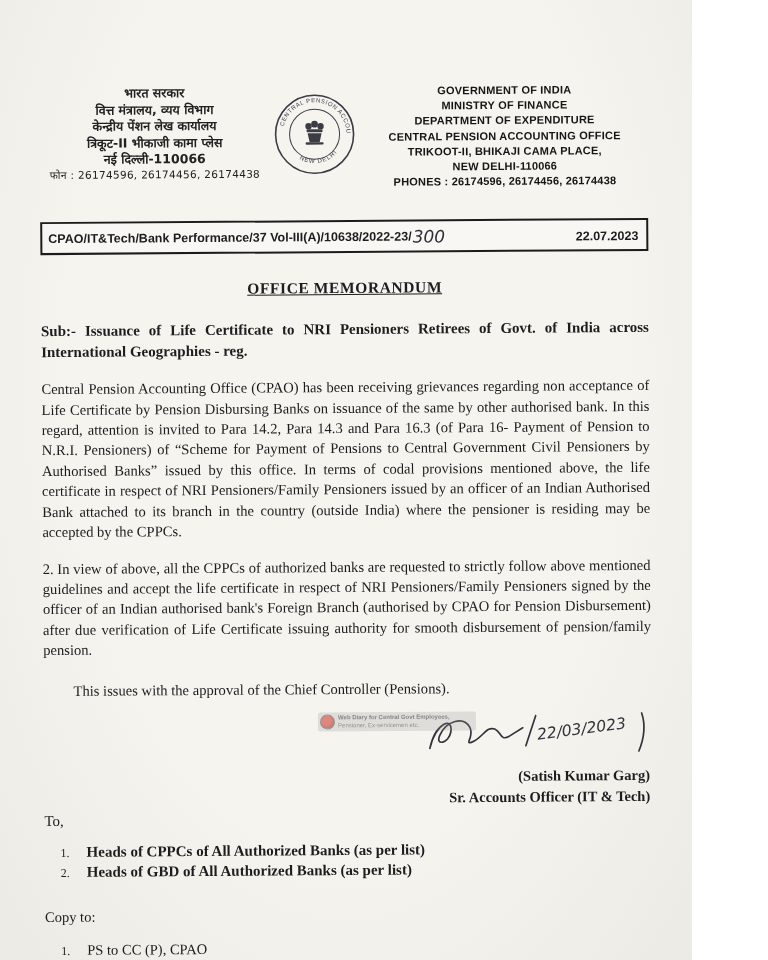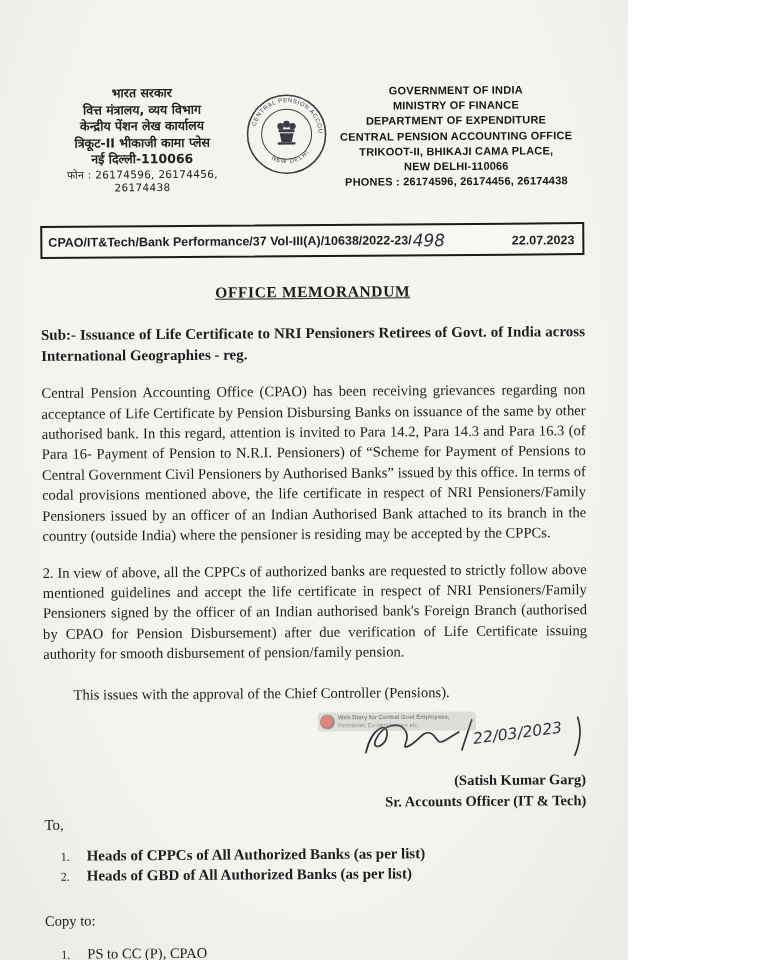--- a/index.html
+++ b/index.html
@@ -1,17 +1,17 @@
 <!DOCTYPE html>
 <html><head>
 <meta charset="utf-8">
 <style>
   html,body { margin:0; padding:0; }
   .page {
-    position:relative; width:628px; height:960px; overflow:hidden;
+    position:relative; width:692px; height:960px; overflow:hidden;
     background: radial-gradient(ellipse at 50% 38%, #f6f4ef 55%, #eceae4 100%);
     font-family:"Liberation Serif", serif; color:#1d1d1f;
   }
   .content { position:absolute; inset:0; padding:84px 42px 0 42px; transform:rotate(-0.4deg); }
 
   
   .header { display:flex; justify-content:space-between; align-items:flex-start; }
   .hindi { width:230px; text-align:center; font-family:"DejaVu Sans", sans-serif; font-size:12.5px; line-height:1.32; font-weight:bold; color:#222; }
   .hindi .phone { font-size:10.5px; font-weight:normal; letter-spacing:0.3px; }
   .seal-wrap { width:86px; padding-top:8px; }
@@ -105,21 +105,21 @@
         <div>DEPARTMENT OF EXPENDITURE</div>
         <div>CENTRAL PENSION ACCOUNTING OFFICE</div>
         <div>TRIKOOT-II, BHIKAJI CAMA PLACE,</div>
         <div>NEW DELHI-110066</div>
         <div>PHONES : 26174596, 26174456, 26174438</div>
       </div>
     </div>
 
     <div class="refbox">
       <div class="refno">
-        <span>CPAO/IT&amp;Tech/Bank Performance/37 Vol-III(A)/10638/2022-23/</span><span class="hand">498</span>
+        <span>CPAO/IT&amp;Tech/Bank Performance/37 Vol-III(A)/10638/2022-23/</span><span class="hand">300</span>
       </div>
       <div class="refdate">22.07.2023</div>
     </div>
 
     <div class="title">OFFICE MEMORANDUM</div>
 
     <div class="subject">Sub:- Issuance of Life Certificate to NRI Pensioners Retirees of Govt. of India across International Geographies - reg.</div>
 
     <p class="para">Central Pension Accounting Office (CPAO) has been receiving grievances regarding non acceptance of Life Certificate by Pension Disbursing Banks on issuance of the same by other authorised bank. In this regard, attention is invited to Para 14.2, Para 14.3 and Para 16.3 (of Para 16- Payment of Pension to N.R.I. Pensioners) of “Scheme for Payment of Pensions to Central Government Civil Pensioners by Authorised Banks” issued by this office. In terms of codal provisions mentioned above, the life certificate in respect of NRI Pensioners/Family Pensioners issued by an officer of an Indian Authorised Bank attached to its branch in the country (outside India) where the pensioner is residing may be accepted by the CPPCs.</p>
     <p class="para">2. In view of above, all the CPPCs of authorized banks are requested to strictly follow above mentioned guidelines and accept the life certificate in respect of NRI Pensioners/Family Pensioners signed by the officer of an Indian authorised bank's Foreign Branch (authorised by CPAO for Pension Disbursement) after due verification of Life Certificate issuing authority for smooth disbursement of pension/family pension.</p>

